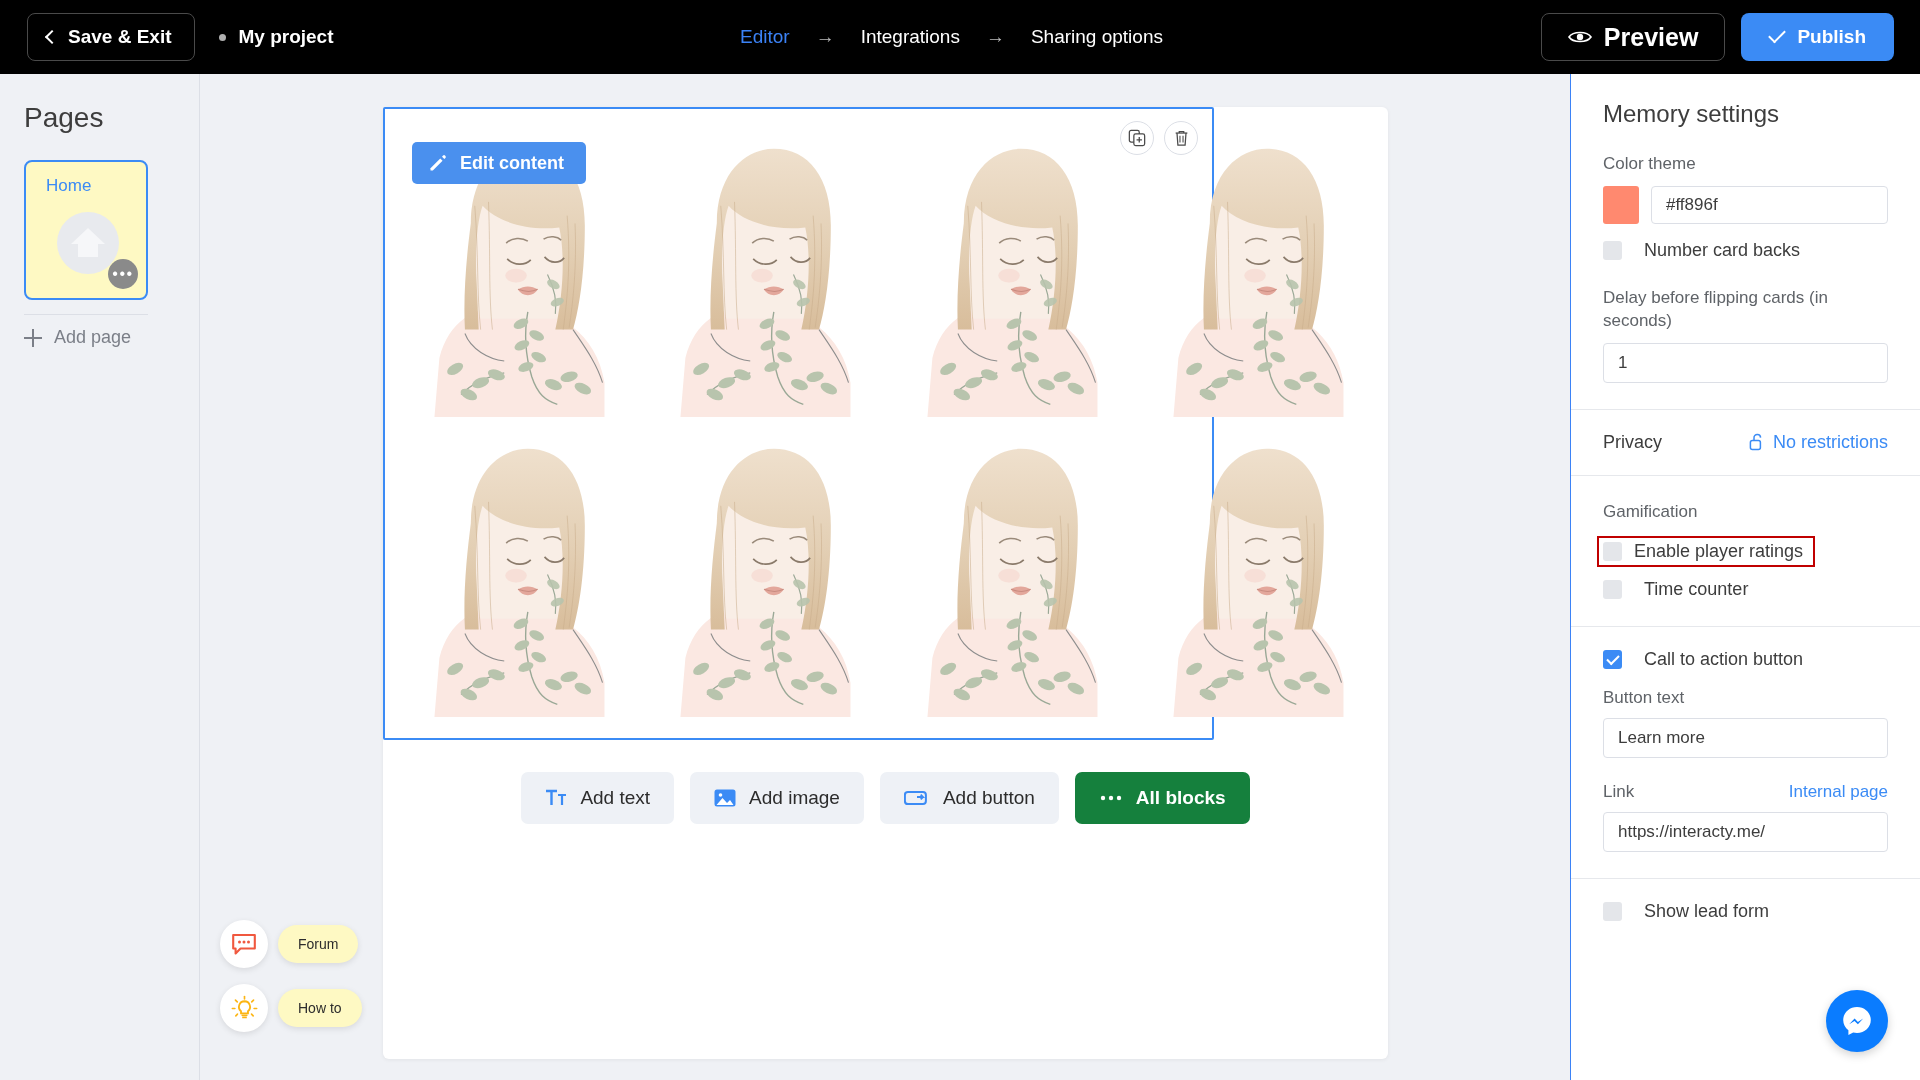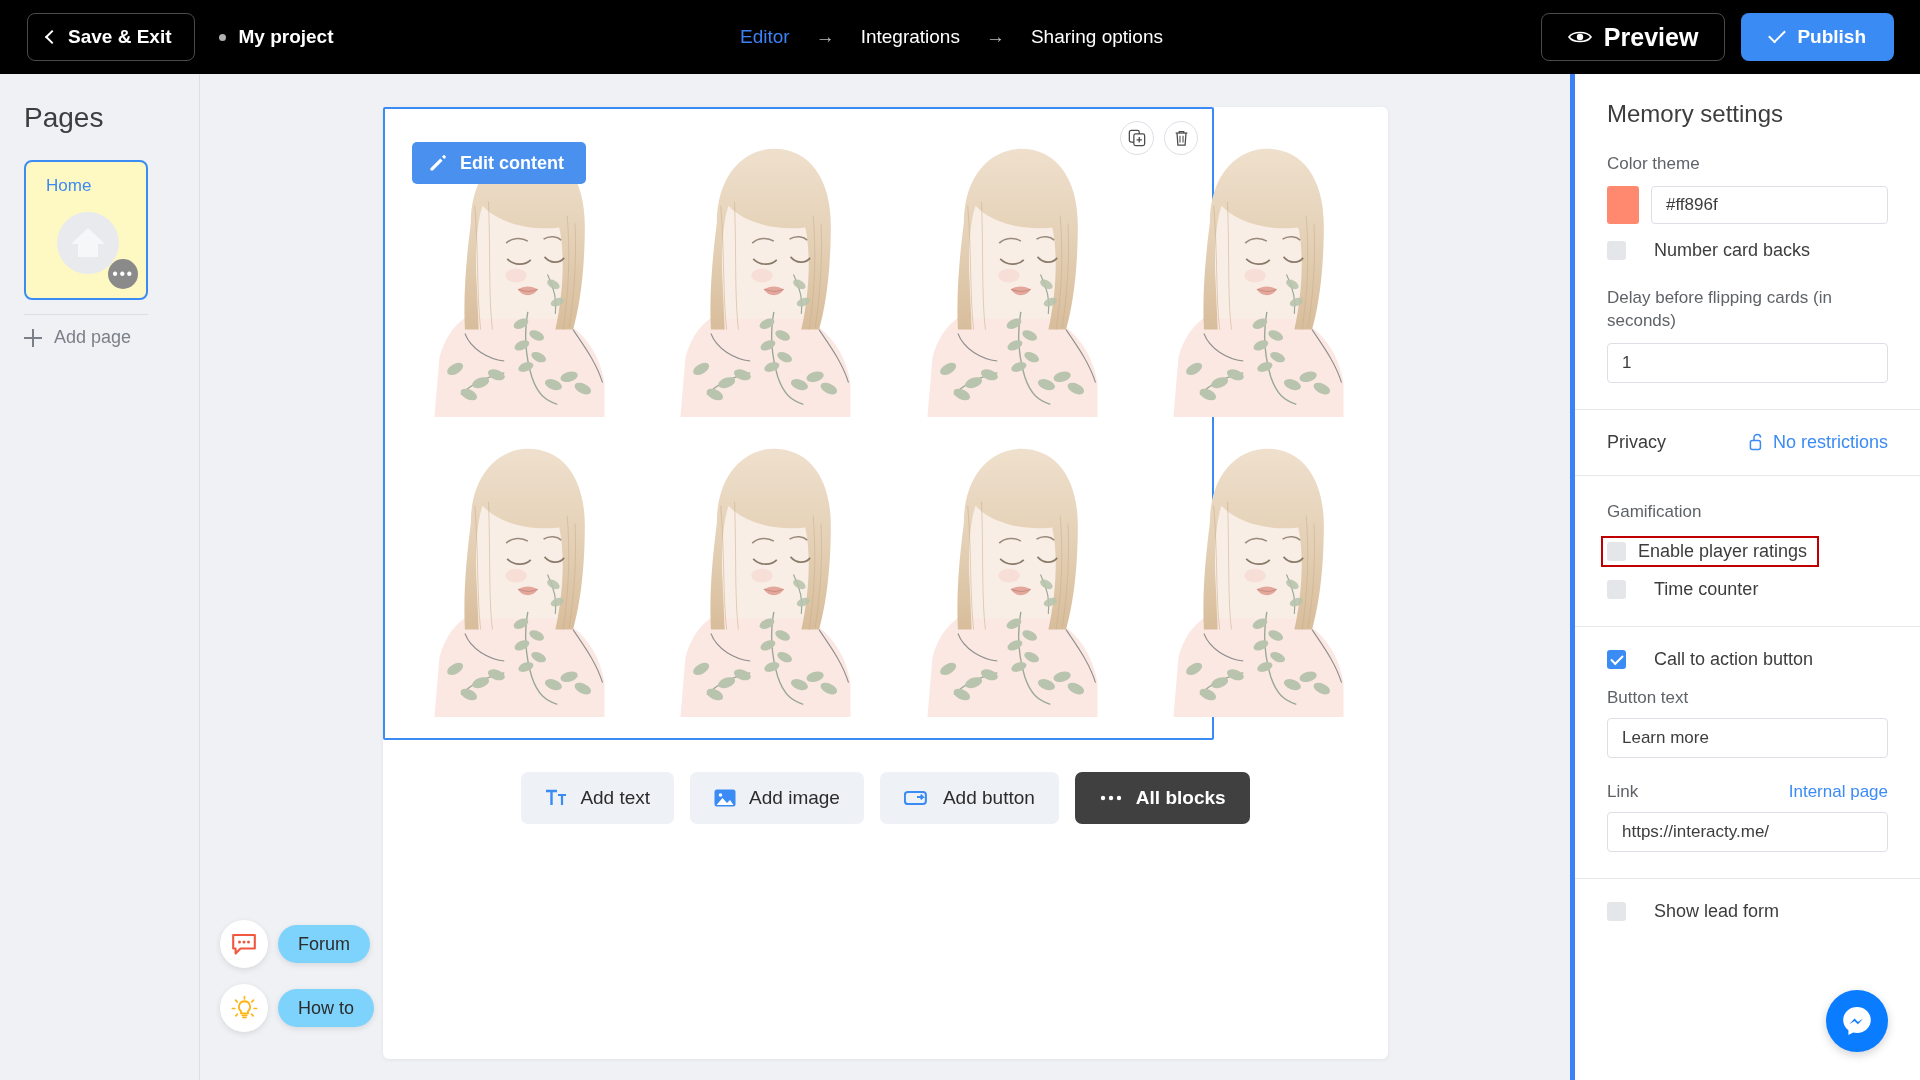--- a/index.html
+++ b/index.html
@@ -117,52 +117,52 @@
 
   .blocks-toolbar {
     position: absolute; left: 0; top: 665px; width: 1005px;
     display: flex; justify-content: center; gap: 16px;
   }
   .tb-btn {
     height: 52px; padding: 0 24px; border-radius: 7px; background: #eef1f6;
     display: flex; align-items: center; gap: 13px;
     font-size: 19px; color: #2c2c2c; cursor: pointer; border: none;
   }
-  .tb-btn.primary { background: #404040; color: #fff; font-weight: bold; }
+  .tb-btn.primary { background: #15803d; color: #fff; font-weight: bold; }
 
   
   .helpers { position: absolute; left: 20px; bottom: 48px; }
   .helper-row { display: flex; align-items: center; gap: 10px; margin-top: 16px; }
   .helper-circle {
     width: 48px; height: 48px; border-radius: 50%; background: #fff;
     box-shadow: 0 2px 6px rgba(0,0,0,0.10);
     display: flex; align-items: center; justify-content: center; cursor: pointer;
   }
   .helper-pill {
-    height: 38px; padding: 0 20px; border-radius: 19px; background: #7dd3fc;
+    height: 38px; padding: 0 20px; border-radius: 19px; background: #fef9c3;
     box-shadow: 0 2px 6px rgba(0,0,0,0.10);
-    display: flex; align-items: center; font-size: 18px; color: #2c2c2c; cursor: pointer;
+    display: flex; align-items: center; font-size: 14px; color: #2c2c2c; cursor: pointer;
   }
 
   
   .rightpanel {
     position: absolute; right: 0; top: 74px; width: 350px; height: 1006px;
-    background: #fff; border-left: 5px solid #3b82f6;
+    background: #fff; border-left: 1px solid #3b82f6;
   }
   .rp-title { margin: 26px 0 0 32px; font-size: 24px; color: #3d3d3d; }
   .rp-section { padding: 0 32px; }
   .rp-label { font-size: 17px; color: #5f6368; margin-top: 26px; }
   .color-row { display: flex; align-items: center; gap: 12px; margin-top: 12px; }
   .color-swatch { width: 38px; height: 38px; border-radius: 3px; cursor: pointer; }
   .color-input {
     flex: 1; height: 38px; border: 1px solid #dcdfe6; border-radius: 4px;
     padding-left: 14px; font-size: 17px; color: #3d3d3d;
     font-family: "Liberation Sans", sans-serif; background: #fff;
   }
-  .cb-row { display: flex; align-items: center; gap: 28px; margin-top: 16px; cursor: pointer; }
+  .cb-row { display: flex; align-items: center; gap: 22px; margin-top: 16px; cursor: pointer; }
   .cb-box { width: 19px; height: 19px; border-radius: 3px; background: #e4e6ea; flex: none; }
   .cb-box.checked { background: #3b8bf5; position: relative; }
   .cb-box.checked::after { content: ""; position: absolute; left: 4px; top: 5px;
     width: 10px; height: 5px; border-left: 2px solid #fff; border-bottom: 2px solid #fff;
     transform: rotate(-45deg); }
   .cb-label { font-size: 18px; color: #3d3d3d; }
   .hl-box { border: 2px solid #c00000; padding: 3px 10px 3px 4px; margin-left: -6px;
     margin-top: 14px; display: inline-flex; align-items: center; gap: 12px; cursor: pointer; }
   .text-input {
     width: 100%; height: 40px; border: 1px solid #dcdfe6; border-radius: 4px;

